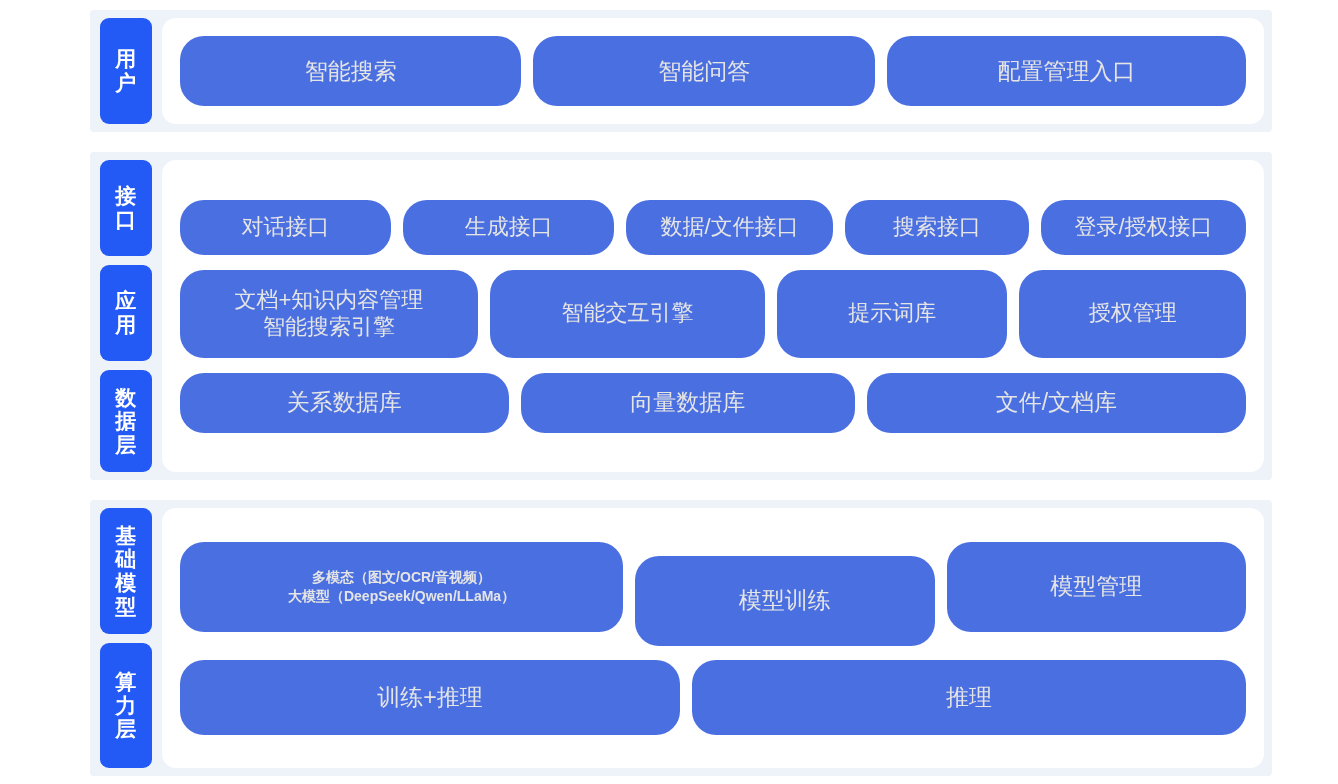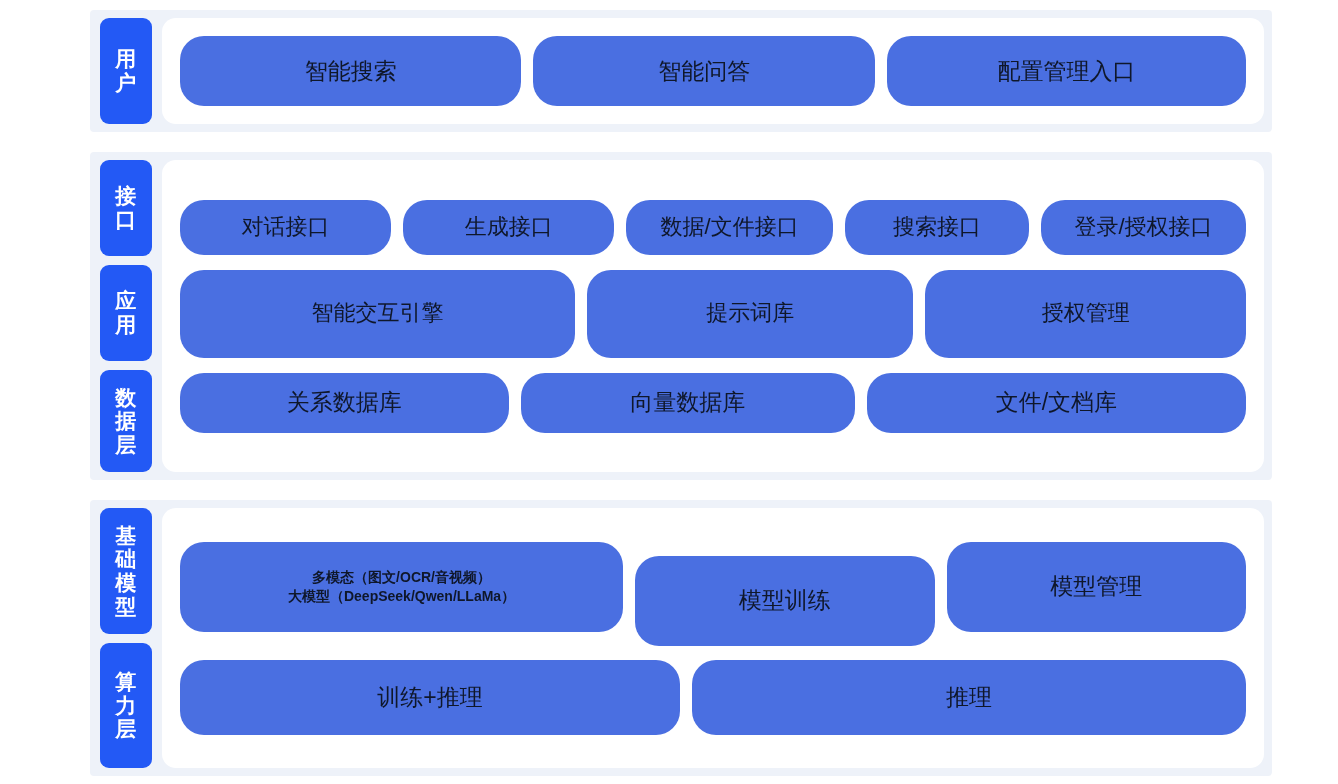--- a/index.html
+++ b/index.html
@@ -77,21 +77,21 @@
 
   .row {
     display: flex;
     flex-direction: row;
     gap: 12px;
     align-items: stretch;
   }
 
   .box {
     background: #4a6fe1;
-    color: #0f172a;
+    color: #e5e5e5;
     border-radius: 24px;
     display: flex;
     align-items: center;
     justify-content: center;
     text-align: center;
     font-size: 23px;
     font-weight: 400;
     line-height: 1.25;
     box-sizing: border-box;
     padding: 6px 24px;
@@ -198,20 +198,22 @@
 
       <div class="row r-interface">
         <div class="box i1">对话接口</div>
         <div class="box i2">生成接口</div>
         <div class="box i3">数据/文件接口</div>
         <div class="box i4">搜索接口</div>
         <div class="box i5">登录/授权接口</div>
       </div>
 
       <div class="row r-app">
+        <div class="box a1">文档+知识内容管理
+智能搜索引擎</div>
         <div class="box a2">智能交互引擎</div>
         <div class="box a3">提示词库</div>
         <div class="box a4">授权管理</div>
       </div>
 
       <div class="row r-data">
         <div class="box d1">关系数据库</div>
         <div class="box d2">向量数据库</div>
         <div class="box d3">文件/文档库</div>
       </div>

